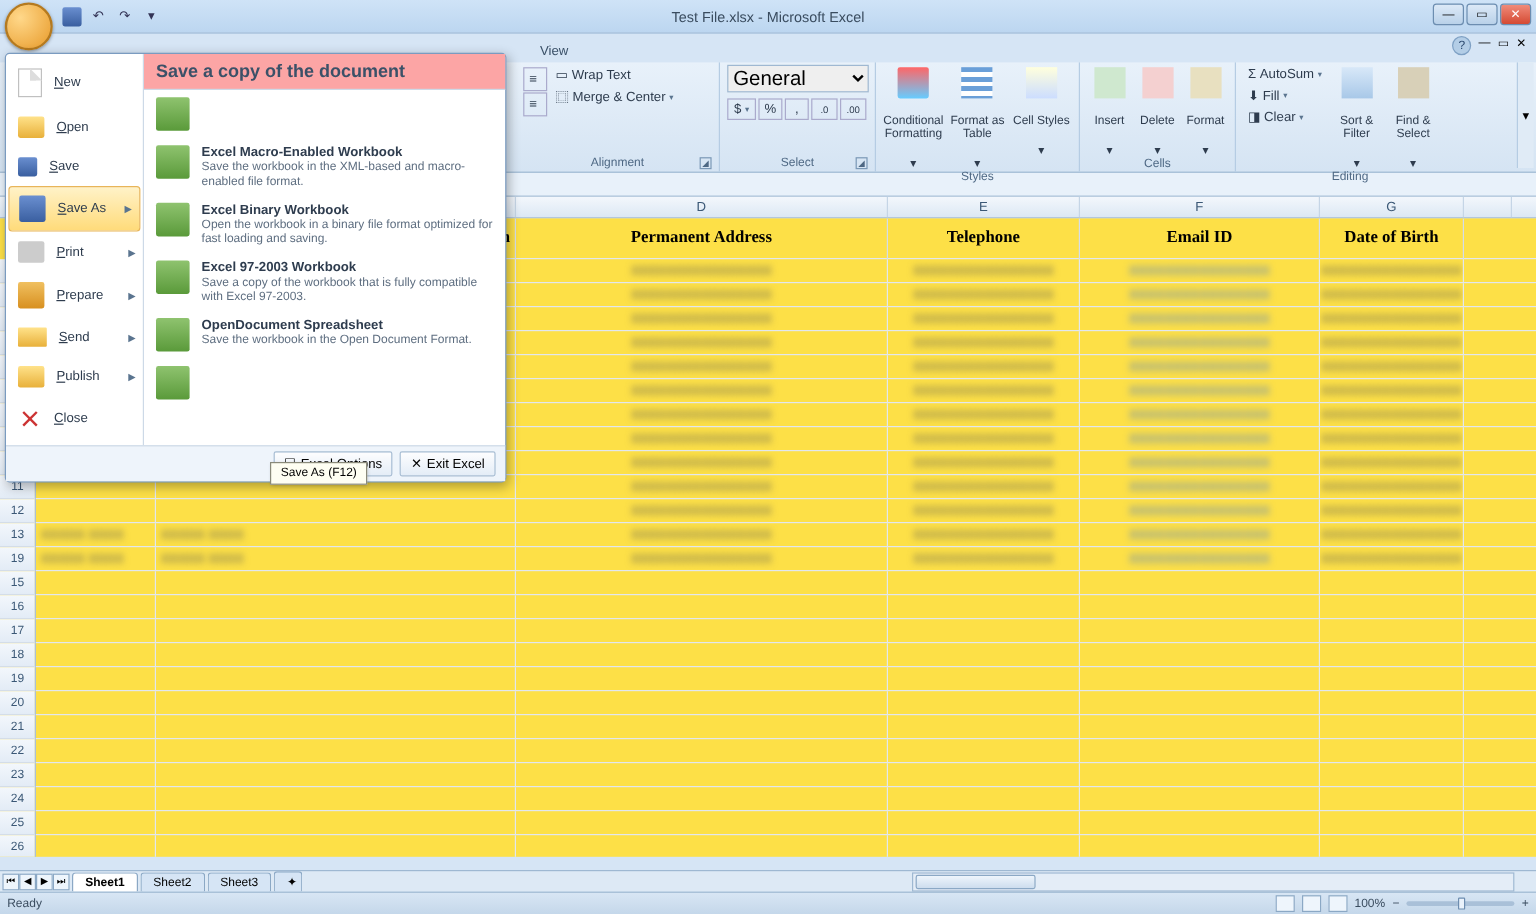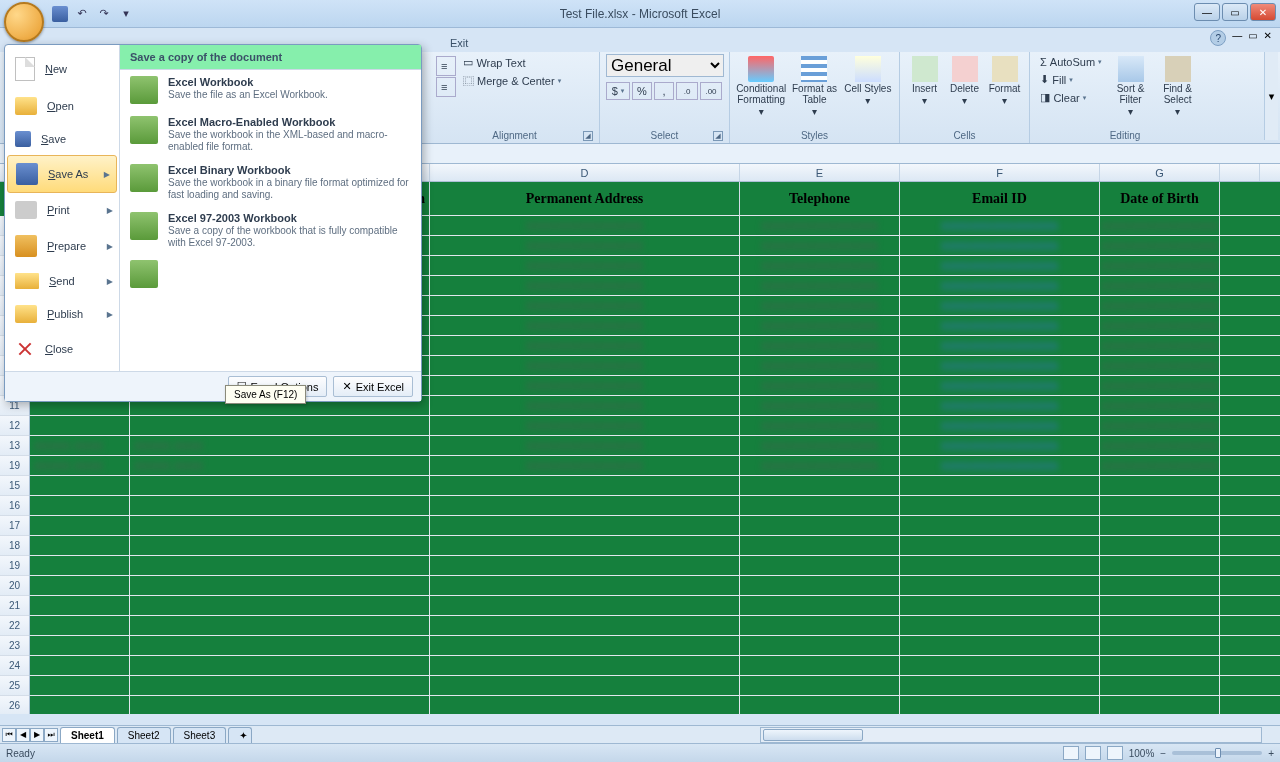--- a/index.html
+++ b/index.html
@@ -23,34 +23,34 @@
 
 
 .ribbon { height: 92px; background: linear-gradient(#e8f1fa,#d5e4f3); border-bottom: 1px solid #9eb8d2; display: flex; position: relative; }
 .ribbon-gap { width: 430px; }
 .ribbon-group { border-right: 1px solid #b5cce3; padding: 2px 6px 0; display: flex; flex-direction: column; justify-content: space-between; position: relative; }
 .group-body { display: flex; gap: 3px; align-items: flex-start; flex: 1; }
 .group-label { font-size: 10px; color: #4e6884; text-align: center; padding-bottom: 2px; position: relative; }
 .group-label .dialog-launch { position: absolute; right: 0; bottom: 2px; width: 10px; height: 10px; border: 1px solid #7a98b6; font-size: 7px; display: flex; align-items: center; justify-content: center; }
 .rbtn { display: flex; align-items: center; gap: 3px; padding: 2px 4px; font-size: 11px; color: #2e3c4e; white-space: nowrap; }
 .rbtn .drop { font-size: 7px; color: #5a748f; }
-.big-btn { display: flex; flex-direction: column; align-items: center; width: 52px; padding-top: 2px; font-size: 10px; text-align: center; color: #2e3c4e; gap: 1px; }
+.big-btn { display: flex; flex-direction: column; align-items: center; width: 52px; padding-top: 2px; font-size: 10px; text-align: center; color: #2e3c4e; gap: 13px; }
 .big-btn .icon { width: 26px; height: 26px; }
 .stack { display: flex; flex-direction: column; gap: 1px; }
 
 
 .formula-bar { height: 20px; background: #e8f1fa; border-bottom: 1px solid #9eb8d2; display: flex; align-items: center; }
 
 
 .col-headers { height: 18px; background: linear-gradient(#f3f7fc,#dce8f4); border-bottom: 1px solid #abc0d6; display: flex; position: relative; }
 .rowcol-corner { width: 30px; border-right: 1px solid #abc0d6; }
 .col-h { border-right: 1px solid #c5d5e6; display: flex; align-items: center; justify-content: center; font-size: 11px; color: #3b5876; }
 
 
-.grid-area { position: relative; height: 532px; background: #15803d; overflow: hidden; }
+.grid-area { position: relative; height: 532px; background: #fde047; overflow: hidden; }
 .row-hdr-col { position: absolute; left: 0; top: 0; width: 30px; }
 .row-h { height: 20px; border-bottom: 1px solid #d4dde8; border-right: 1px solid #abc0d6; background: linear-gradient(#f3f7fc,#e3ecf6); display: flex; align-items: center; justify-content: center; font-size: 10px; color: #3b5876; }
 .grid-body { position: absolute; left: 30px; right: 0; top: 0; }
 .data-row { display: flex; height: 20px; border-bottom: 1px solid #e2e7ee; }
 .cell { border-right: 1px solid #e2e7ee; display: flex; align-items: center; padding: 0 4px; overflow: hidden; font-size: 11px; }
 .header-cell { font-weight: bold; font-family: Georgia, serif; font-size: 14px; justify-content: center; height: 34px; border-right: 1px solid #d4dde8; }
 .blur { filter: blur(3px); color: #555; white-space: nowrap; }
 .blur.email { color: #3b6fd4; }
 
 
@@ -69,21 +69,21 @@
 .zoom-thumb { position: absolute; left: 43px; top: -3px; width: 6px; height: 10px; background: #eaf2fb; border: 1px solid #6d8db0; border-radius: 1px; }
 
 
 .office-menu { position: absolute; left: 4px; top: 44px; width: 418px; background: #fff; border: 1px solid #7a9bc0; border-radius: 4px; box-shadow: 2px 3px 10px rgba(0,0,0,.3); z-index: 200; display: flex; flex-wrap: wrap; }
 .menu-left { width: 115px; padding: 4px 0; border-right: 1px solid #cdd9e7; }
 .menu-item { display: flex; align-items: center; gap: 10px; padding: 8px 10px; font-size: 11px; color: #2e3c4e; position: relative; }
 .menu-item.selected { background: linear-gradient(#fff2c8,#ffdb7a); border: 1px solid #e8b559; border-radius: 3px; margin: 0 2px; padding: 7px 8px; }
 .menu-item .arrow { position: absolute; right: 6px; font-size: 8px; color: #5a748f; }
 .menu-icon { width: 24px; height: 24px; display: inline-block; }
 .menu-right { flex: 1; padding: 0; }
-.submenu-header { padding: 6px 10px; font-size: 11px; font-weight: bold; color: #3b5168; background: #86efac; border-bottom: 1px solid #cdd9e7; }
+.submenu-header { padding: 6px 10px; font-size: 15px; font-weight: bold; color: #3b5168; background: #fca5a5; border-bottom: 1px solid #cdd9e7; }
 .sub-item { display: flex; gap: 10px; padding: 6px 10px; border-bottom: 0; }
 .sub-item:hover, .sub-item.highlighted { background: linear-gradient(#fff2c8,#ffdb7a); border-top: 1px solid #e8b559; border-bottom: 1px solid #e8b559; }
 .sub-icon { width: 30px; height: 30px; flex-shrink: 0; }
 .sub-text { font-size: 11px; color: #2e3c4e; }
 .sub-text .title { font-weight: bold; display: block; }
 .sub-text .desc { font-size: 10px; color: #5e6e80; }
 .tooltip { position: absolute; left: 225px; top: 385px; background: #fefef2; border: 1px solid #8a8a7a; padding: 3px 8px; font-size: 10px; z-index: 300; box-shadow: 1px 1px 3px rgba(0,0,0,.2); }
 .menu-footer { width: 100%; border-top: 1px solid #cdd9e7; background: #eef4fb; display: flex; justify-content: flex-end; gap: 6px; padding: 4px 8px; }
 .footer-btn { display: flex; align-items: center; gap: 4px; padding: 3px 8px; border: 1px solid #a9bed4; background: linear-gradient(#fdfdfe,#e4edf7); font-size: 11px; border-radius: 2px; }
 
@@ -119,21 +119,21 @@
   </div>
   <div class="title-text">Test File.xlsx - Microsoft Excel</div>
   <div class="window-btns">
     <div class="win-btn">—</div>
     <div class="win-btn">▭</div>
     <div class="win-btn close">✕</div>
   </div>
 </div>
 
 <div class="tab-row">
-  <div class="tab">Exit</div>
+  <div class="tab">View</div>
   <div class="tab-help">
     <div class="help-btn">?</div>
     <div style="font-size:10px">—</div>
     <div style="font-size:10px">▭</div>
     <div style="font-size:10px">✕</div>
   </div>
 </div>
 
 <div class="ribbon">
   <div class="ribbon-gap"></div>
@@ -694,33 +694,36 @@
       <div class="menu-item">
         <span class="menu-icon i-close"></span>
         <span><u>C</u>lose</span>
       </div>
     </div>
   <div class="menu-right">
     <div class="submenu-header">Save a copy of the document</div>
     <div id="submenu-items">
         <div class="sub-item">
           <span class="sub-icon i-xl"></span>
-          <span class="sub-text"><span class="title">Excel Workbook</span><span class="desc">Save the file as an Excel Workbook.</span></span>
         </div>
         <div class="sub-item">
           <span class="sub-icon i-xl"></span>
           <span class="sub-text"><span class="title">Excel Macro-Enabled Workbook</span><span class="desc">Save the workbook in the XML-based and macro-enabled file format.</span></span>
         </div>
         <div class="sub-item">
           <span class="sub-icon i-xl"></span>
-          <span class="sub-text"><span class="title">Excel Binary Workbook</span><span class="desc">Save the workbook in a binary file format optimized for fast loading and saving.</span></span>
+          <span class="sub-text"><span class="title">Excel Binary Workbook</span><span class="desc">Open the workbook in a binary file format optimized for fast loading and saving.</span></span>
         </div>
         <div class="sub-item">
           <span class="sub-icon i-xl"></span>
           <span class="sub-text"><span class="title">Excel 97-2003 Workbook</span><span class="desc">Save a copy of the workbook that is fully compatible with Excel 97-2003.</span></span>
+        </div>
+        <div class="sub-item">
+          <span class="sub-icon i-xl"></span>
+          <span class="sub-text"><span class="title">OpenDocument Spreadsheet</span><span class="desc">Save the workbook in the Open Document Format.</span></span>
         </div>
         <div class="sub-item">
           <span class="sub-icon i-xl"></span>
         </div>
       </div>
   </div>
   <div class="menu-footer">
     <div class="footer-btn">
         <span>☐</span>
         <span>Excel Options</span>

